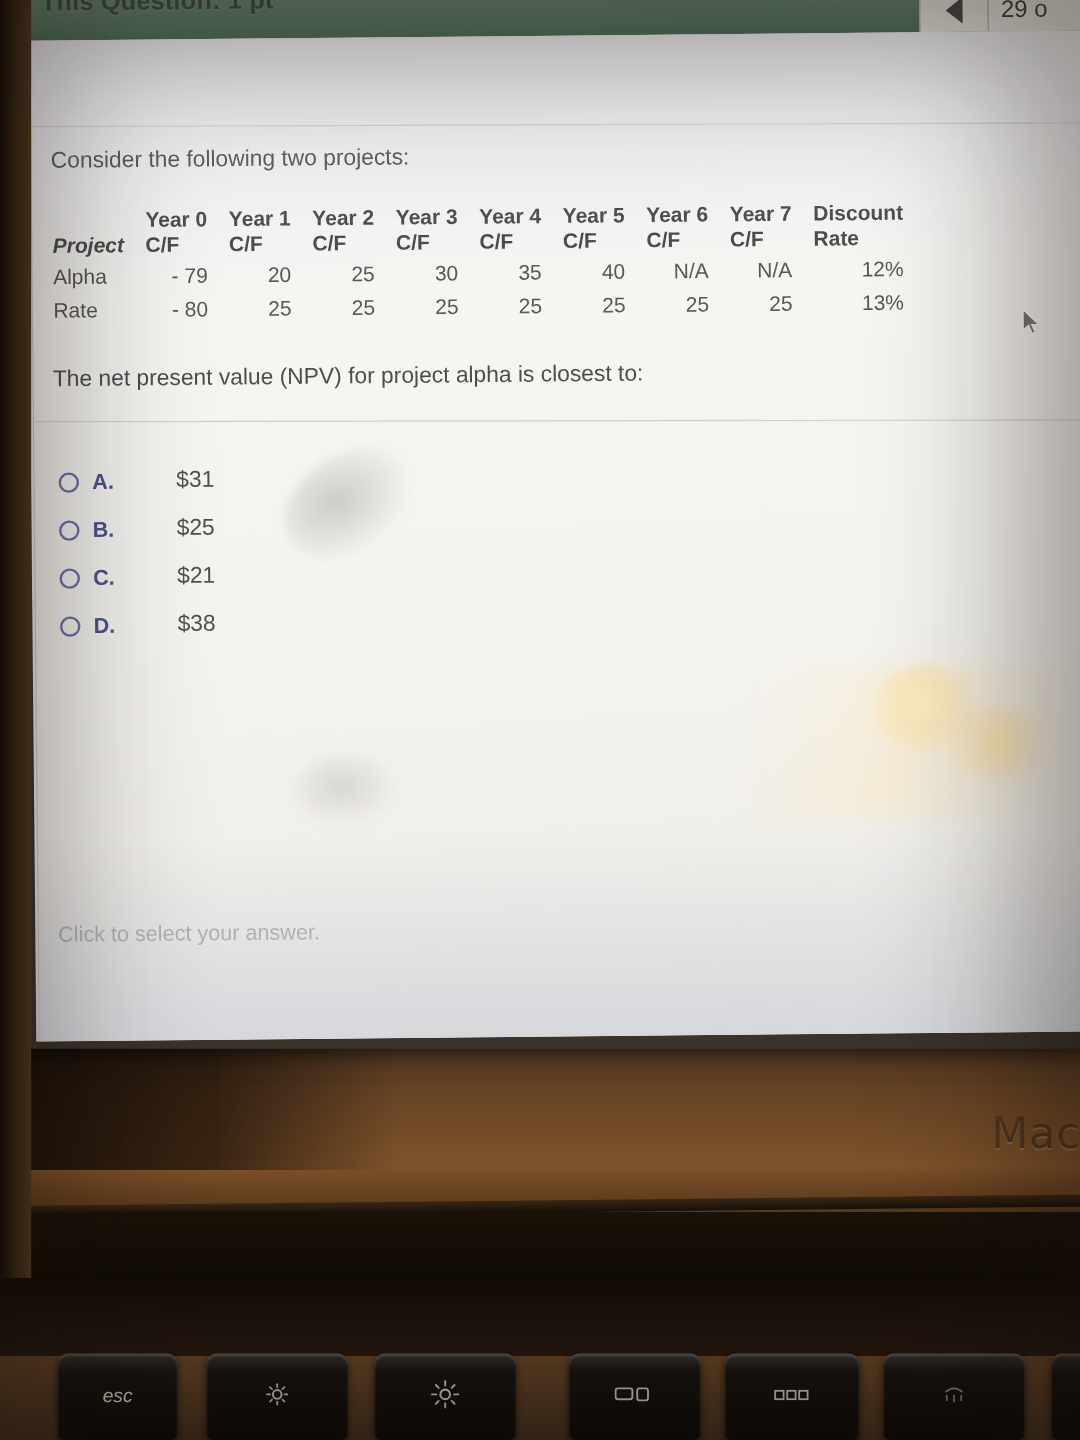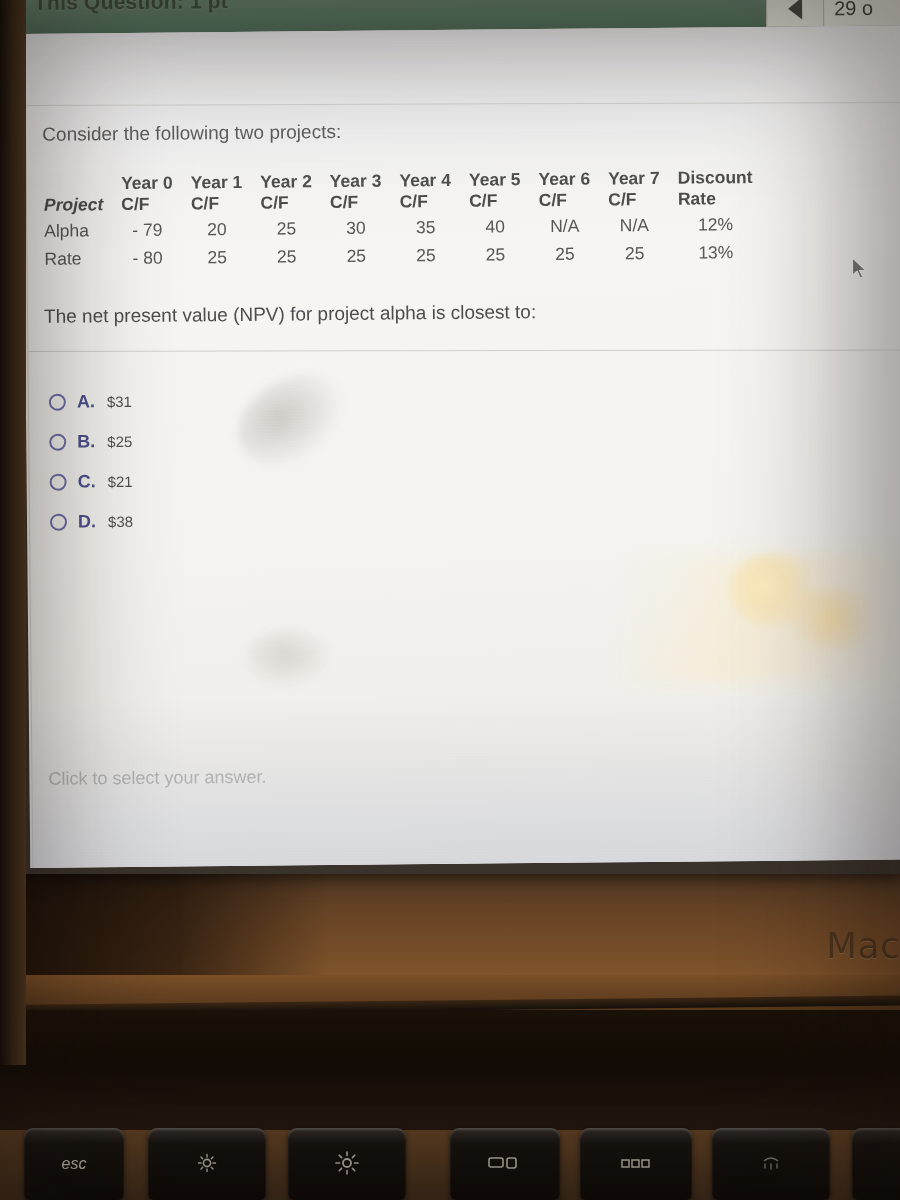--- a/index.html
+++ b/index.html
@@ -106,35 +106,35 @@
   table.cf{
     position:absolute;left:14px;top:140px;border-collapse:collapse;
     font-size:17.5px;color:#4d4d4d;
   }
   table.cf th{
     font-weight:bold;color:#4a4a4a;padding:0 9px 1px 9px;line-height:21px;
     text-align:left;white-space:nowrap;
   }
   table.cf th.proj-head{text-align:left;padding-left:3px;vertical-align:bottom;font-style:italic;}
   table.cf td{
-    padding:3px 9px;text-align:center;white-space:nowrap;line-height:22px;color:#555;
+    padding:3px 9px;text-align:right;white-space:nowrap;line-height:22px;color:#555;
   }
   table.cf td.rowname{text-align:left;padding-left:3px;}
   .hdr-top{display:block;}
   .hdr-bot{display:block;}
 
   
   .options{position:absolute;left:20px;top:348px;}
   .opt{display:flex;align-items:center;height:40px;}
   .radio{
     width:17px;height:17px;border:2px solid #6b6fa8;border-radius:50%;
     box-sizing:border-box;margin-right:11px;background:transparent;
   }
   .opt-letter{font-size:18px;font-weight:bold;color:#4a4f8c;width:30px;}
-  .opt-text{font-size:15px;color:#4e4e4e;}
+  .opt-text{font-size:19px;color:#4e4e4e;margin-left:40px;}
 
   .hint{
     position:absolute;left:16px;top:735px;font-size:18px;color:#a9a8a4;
   }
 
   
   .glare{position:absolute;pointer-events:none;}
   .g-topsheen{
     left:0;top:34px;width:902px;height:160px;
     background:linear-gradient(180deg,rgba(255,255,255,.55),rgba(255,255,255,0));
@@ -190,21 +190,21 @@
     text-shadow:0 1px 0 rgba(255,220,170,.18);white-space:nowrap;
   }
 
   
   .keyrow{position:absolute;left:0;top:1128px;width:900px;height:72px;}
   .key{
     position:absolute;top:0;height:72px;border-radius:9px 9px 6px 6px;
     background:linear-gradient(180deg,#34302c 0%,#16130f 22%,#0b0907 100%);
     box-shadow:inset 0 2px 2px rgba(255,255,255,.18), 0 2px 5px rgba(0,0,0,.6);
     display:flex;align-items:center;justify-content:center;
-    color:#d8d2c6;font-size:15px;
+    color:#d8d2c6;font-size:15px;margin-left:24px;
   }
   .key-esc{left:24px;width:100px;}
   .key-b1{left:148px;width:118px;}
   .key-b2{left:288px;width:118px;}
   .key-b3{left:450px;width:110px;}
   .key-b4{left:580px;width:112px;}
   .key-b5{left:712px;width:118px;}
   .key-b6{left:852px;width:110px;}
   .key .glyph{opacity:.85;}
   .key-label{font-style:italic;font-size:16px;color:#cfc8ba;}

